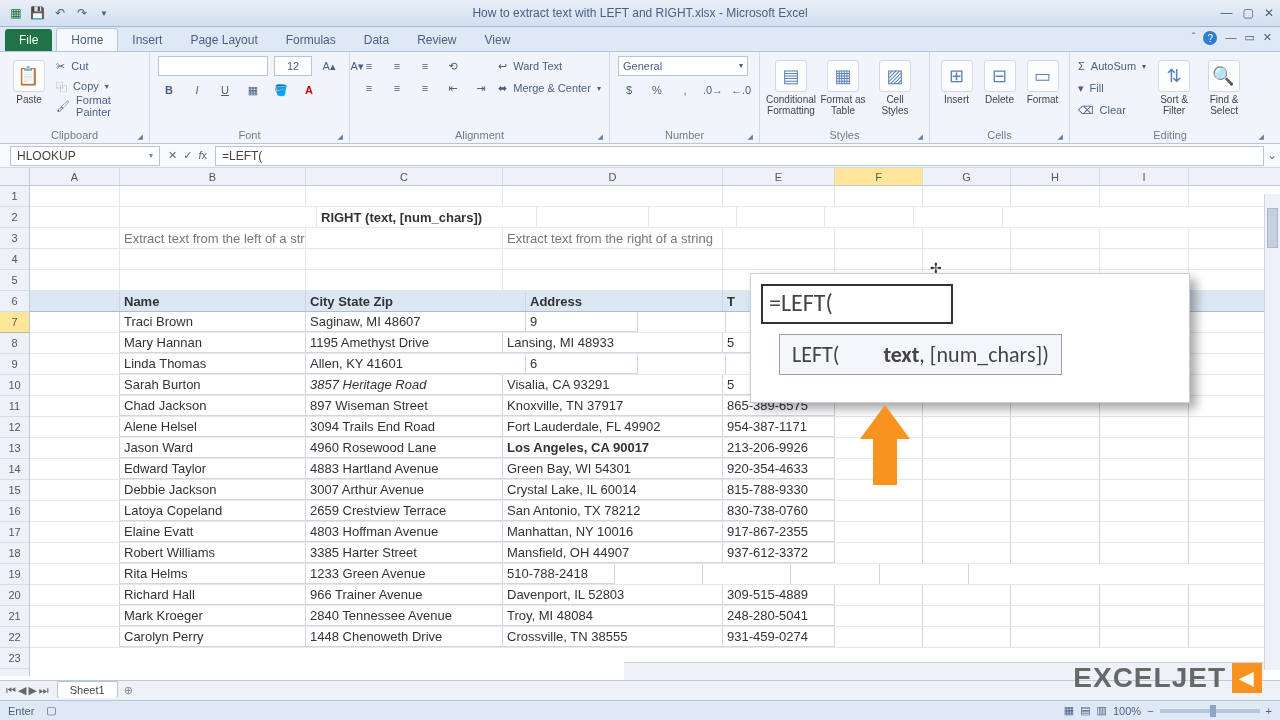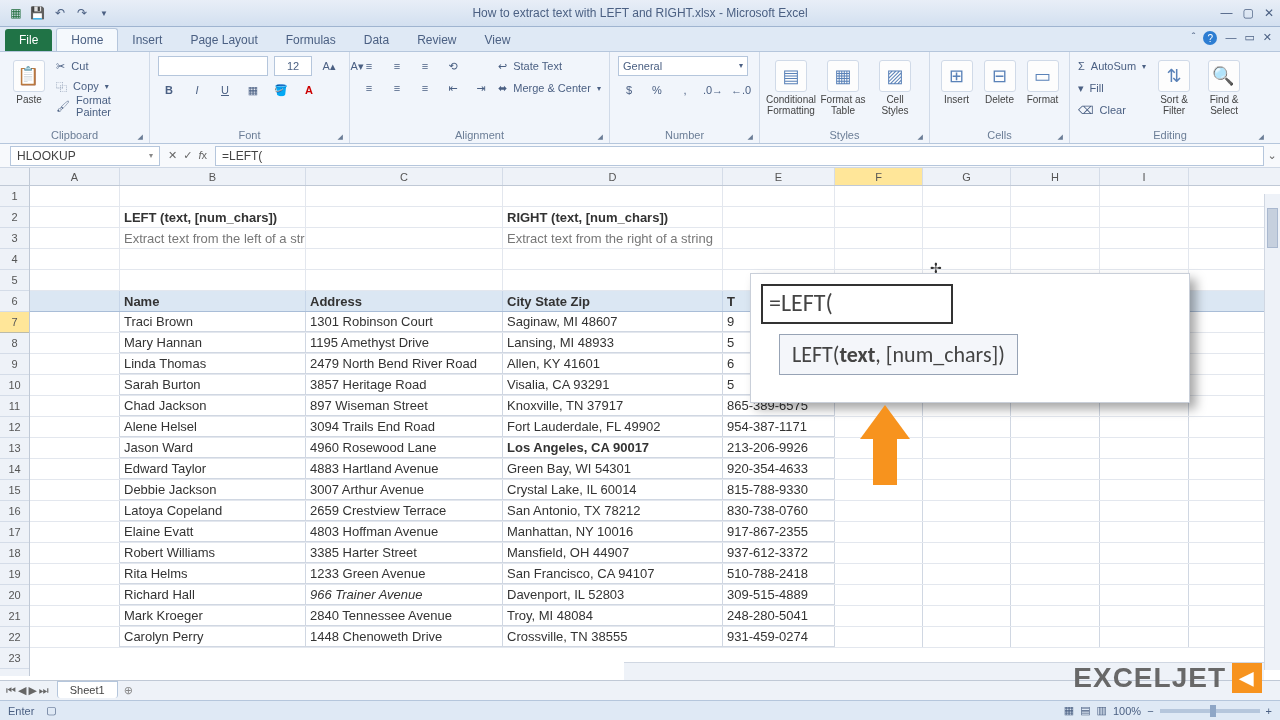--- a/index.html
+++ b/index.html
@@ -41,21 +41,21 @@
 .cells { position:relative; flex:1; }
 .row { display:flex; height:21px; border-bottom:1px solid #e3e7ee; }
 .cell { border-right:1px solid #e3e7ee; padding:0 4px; font-size:13px; color:#333; display:flex; align-items:center; overflow:hidden; white-space:nowrap; }
 .cell.b { font-weight:600; }
 .tablehdr { background:#dbe7f3; border-bottom:1px solid #a9bdd7 !important; }
 .tablehdr .cell { font-weight:600; border-right:1px solid #c7d6e9; color:#333; }
 .row.data .cell { border-right:1px solid #d0d7e2; }
 .overlay { position:absolute; top:273px; left:750px; width:440px; height:130px; background:#fff; border:1px solid #c9cfd9; box-shadow:6px 6px 10px rgba(0,0,0,0.35); }
 .overlay .editcell { position:absolute; top:10px; left:10px; width:192px; height:40px; border:2px solid #333; font-size:24px; font-family:Calibri,sans-serif; padding:2px 6px; background:#fff; }
 .overlay .tooltip { position:absolute; top:60px; left:28px; border:1px solid #97a3b5; background:#f4f6fa; padding:6px 12px; font-size:22px; font-family:Calibri,sans-serif; }
-.overlay .tooltip .arg { font-weight:700; }
+.overlay .tooltip .arg { font-weight:700;margin-left:44px; }
 .arrow { position:absolute; top:405px; left:860px; width:50px; height:80px; }
 .arrow-stem { position:absolute; bottom:0; left:13px; width:24px; height:48px; background:#f7931e; }
 .arrow-head { position:absolute; top:0; left:0; width:0; height:0; border-left:25px solid transparent; border-right:25px solid transparent; border-bottom:34px solid #f7931e; }
 .sheettabs { position:absolute; bottom:20px; left:0; right:0; height:20px; background:#eef2f8; border-top:1px solid #c0c9d6; display:flex; align-items:center; padding-left:6px; font-size:11px; }
 .sheettabs .nav { display:flex; gap:2px; margin-right:8px; color:#666; }
 .sheettabs .stab { background:#fff; border:1px solid #b5c6dc; border-bottom:none; padding:2px 12px; border-radius:0 0 3px 3px; transform:translateY(-1px); }
 .statusbar { position:absolute; bottom:0; left:0; right:0; height:20px; background:#dfe9f5; border-top:1px solid #b5c6dc; display:flex; align-items:center; padding:0 8px; font-size:11px; color:#4b6083; justify-content:space-between; }
 .zoom { display:flex; align-items:center; gap:6px; }
 .slider { width:100px; height:4px; background:#b5c6dc; position:relative; }
 .slider::after { content:""; position:absolute; left:50%; top:-4px; width:6px; height:12px; background:#8ea6c6; }
@@ -168,21 +168,21 @@
           <div class="rbtn">≡</div>
           <div class="rbtn">≡</div>
           <div class="rbtn">≡</div>
           <div class="rbtn">⇤</div>
           <div class="rbtn">⇥</div>
         </div>
       </div>
       <div style="display:flex;flex-direction:column;gap:2px">
         <div class="minirow">
             <span>↩</span>
-            <span>State Text</span>
+            <span>Ward Text</span>
           </div>
         <div class="minirow">
             <span>⬌</span>
             <span>Merge &amp; Center</span>
             <span style="font-size:8px">▾</span>
           </div>
       </div>
     </div>
     <div class="label">Alignment</div>
   </div>
@@ -328,21 +328,20 @@
         <div class="cell" style="width: 197px;"></div>
         <div class="cell" style="width: 220px;"></div>
         <div class="cell" style="width: 112px;"></div>
         <div class="cell" style="width: 88px;"></div>
         <div class="cell" style="width: 88px;"></div>
         <div class="cell" style="width: 89px;"></div>
         <div class="cell" style="width: 89px;"></div>
       </div>
       <div class="row">
         <div class="cell" style="width: 90px;"></div>
-        <div class="cell b" style="width: 186px;">LEFT (text, [num_chars])</div>
         <div class="cell" style="width: 197px;"></div>
         <div class="cell b" style="width: 220px;">RIGHT (text, [num_chars])</div>
         <div class="cell" style="width: 112px;"></div>
         <div class="cell" style="width: 88px;"></div>
         <div class="cell" style="width: 88px;"></div>
         <div class="cell" style="width: 89px;"></div>
         <div class="cell" style="width: 89px;"></div>
       </div>
       <div class="row">
         <div class="cell" style="width: 90px;"></div>
@@ -373,32 +372,31 @@
         <div class="cell" style="width: 220px;"></div>
         <div class="cell" style="width: 112px;"></div>
         <div class="cell" style="width: 88px;"></div>
         <div class="cell" style="width: 88px;"></div>
         <div class="cell" style="width: 89px;"></div>
         <div class="cell" style="width: 89px;"></div>
       </div>
       <div class="row tablehdr">
         <div class="cell" style="width: 90px;"></div>
         <div class="cell" style="width: 186px; background: rgb(219, 231, 243);">Name</div>
+        <div class="cell" style="width: 220px; background: rgb(219, 231, 243);">City State Zip</div>
         <div class="cell" style="width: 197px; background: rgb(219, 231, 243);">Address</div>
-        <div class="cell" style="width: 220px; background: rgb(219, 231, 243);">City State Zip</div>
         <div class="cell" style="width: 112px; background: rgb(219, 231, 243);">T</div>
         <div class="cell" style="width: 88px;"></div>
         <div class="cell" style="width: 88px;"></div>
         <div class="cell" style="width: 89px;"></div>
         <div class="cell" style="width: 89px;"></div>
       </div>
       <div class="row data">
         <div class="cell" style="width: 90px;"></div>
         <div class="cell" style="width: 186px; border-bottom: 1px solid rgb(208, 215, 226);">Traci Brown</div>
-        <div class="cell" style="width: 197px; border-bottom: 1px solid rgb(208, 215, 226);">1301 Robinson Court</div>
         <div class="cell" style="width: 220px; border-bottom: 1px solid rgb(208, 215, 226);">Saginaw, MI 48607</div>
         <div class="cell" style="width: 112px; border-bottom: 1px solid rgb(208, 215, 226);">9</div>
         <div class="cell" style="width: 88px;"></div>
         <div class="cell" style="width: 88px;"></div>
         <div class="cell" style="width: 89px;"></div>
         <div class="cell" style="width: 89px;"></div>
       </div>
       <div class="row data">
         <div class="cell" style="width: 90px;"></div>
         <div class="cell" style="width: 186px; border-bottom: 1px solid rgb(208, 215, 226);">Mary Hannan</div>
@@ -406,32 +404,31 @@
         <div class="cell" style="width: 220px; border-bottom: 1px solid rgb(208, 215, 226);">Lansing, MI 48933</div>
         <div class="cell" style="width: 112px; border-bottom: 1px solid rgb(208, 215, 226);">5</div>
         <div class="cell" style="width: 88px;"></div>
         <div class="cell" style="width: 88px;"></div>
         <div class="cell" style="width: 89px;"></div>
         <div class="cell" style="width: 89px;"></div>
       </div>
       <div class="row data">
         <div class="cell" style="width: 90px;"></div>
         <div class="cell" style="width: 186px; border-bottom: 1px solid rgb(208, 215, 226);">Linda Thomas</div>
-        <div class="cell" style="width: 197px; border-bottom: 1px solid rgb(208, 215, 226);">2479 North Bend River Road</div>
         <div class="cell" style="width: 220px; border-bottom: 1px solid rgb(208, 215, 226);">Allen, KY 41601</div>
         <div class="cell" style="width: 112px; border-bottom: 1px solid rgb(208, 215, 226);">6</div>
         <div class="cell" style="width: 88px;"></div>
         <div class="cell" style="width: 88px;"></div>
         <div class="cell" style="width: 89px;"></div>
         <div class="cell" style="width: 89px;"></div>
       </div>
       <div class="row data">
         <div class="cell" style="width: 90px;"></div>
         <div class="cell" style="width: 186px; border-bottom: 1px solid rgb(208, 215, 226);">Sarah Burton</div>
-        <div class="cell" style="width: 197px; border-bottom: 1px solid rgb(208, 215, 226);">3857 Heritage Road</div>
+        <div class="cell" style="width: 197px; border-bottom: 1px solid rgb(208, 215, 226); font-style: italic;">3857 Heritage Road</div>
         <div class="cell" style="width: 220px; border-bottom: 1px solid rgb(208, 215, 226);">Visalia, CA 93291</div>
         <div class="cell" style="width: 112px; border-bottom: 1px solid rgb(208, 215, 226);">5</div>
         <div class="cell" style="width: 88px;"></div>
         <div class="cell" style="width: 88px;"></div>
         <div class="cell" style="width: 89px;"></div>
         <div class="cell" style="width: 89px;"></div>
       </div>
       <div class="row data">
         <div class="cell" style="width: 90px;"></div>
         <div class="cell" style="width: 186px; border-bottom: 1px solid rgb(208, 215, 226);">Chad Jackson</div>
@@ -517,31 +514,30 @@
         <div class="cell" style="width: 112px; border-bottom: 1px solid rgb(208, 215, 226);">937-612-3372</div>
         <div class="cell" style="width: 88px;"></div>
         <div class="cell" style="width: 88px;"></div>
         <div class="cell" style="width: 89px;"></div>
         <div class="cell" style="width: 89px;"></div>
       </div>
       <div class="row data">
         <div class="cell" style="width: 90px;"></div>
         <div class="cell" style="width: 186px; border-bottom: 1px solid rgb(208, 215, 226);">Rita Helms</div>
         <div class="cell" style="width: 197px; border-bottom: 1px solid rgb(208, 215, 226);">1233 Green Avenue</div>
-        <div class="cell" style="width: 220px; border-bottom: 1px solid rgb(208, 215, 226);">San Francisco, CA 94107</div>
         <div class="cell" style="width: 112px; border-bottom: 1px solid rgb(208, 215, 226);">510-788-2418</div>
         <div class="cell" style="width: 88px;"></div>
         <div class="cell" style="width: 88px;"></div>
         <div class="cell" style="width: 89px;"></div>
         <div class="cell" style="width: 89px;"></div>
       </div>
       <div class="row data">
         <div class="cell" style="width: 90px;"></div>
         <div class="cell" style="width: 186px; border-bottom: 1px solid rgb(208, 215, 226);">Richard Hall</div>
-        <div class="cell" style="width: 197px; border-bottom: 1px solid rgb(208, 215, 226); font-style: italic;">966 Trainer Avenue</div>
+        <div class="cell" style="width: 197px; border-bottom: 1px solid rgb(208, 215, 226);">966 Trainer Avenue</div>
         <div class="cell" style="width: 220px; border-bottom: 1px solid rgb(208, 215, 226);">Davenport, IL 52803</div>
         <div class="cell" style="width: 112px; border-bottom: 1px solid rgb(208, 215, 226);">309-515-4889</div>
         <div class="cell" style="width: 88px;"></div>
         <div class="cell" style="width: 88px;"></div>
         <div class="cell" style="width: 89px;"></div>
         <div class="cell" style="width: 89px;"></div>
       </div>
       <div class="row data">
         <div class="cell" style="width: 90px;"></div>
         <div class="cell" style="width: 186px; border-bottom: 1px solid rgb(208, 215, 226);">Mark Kroeger</div>

